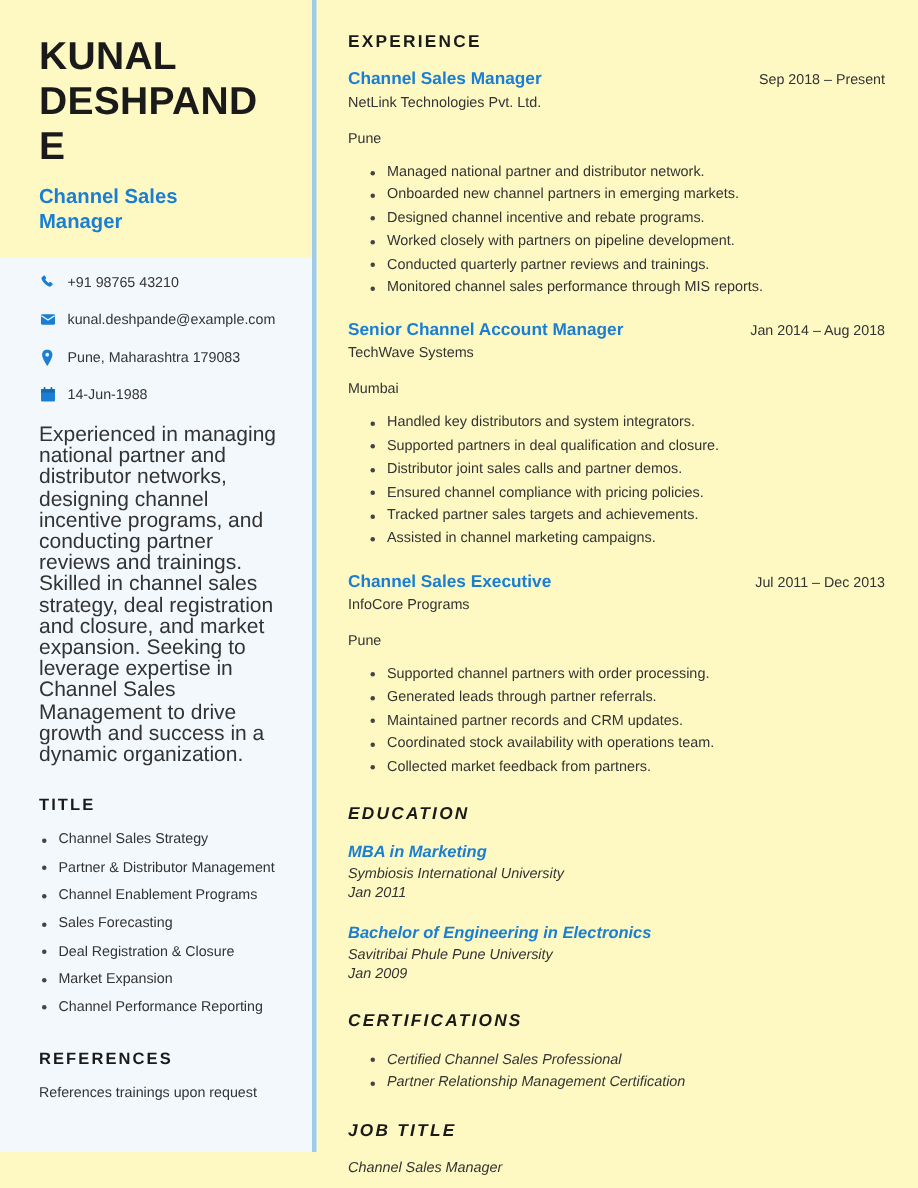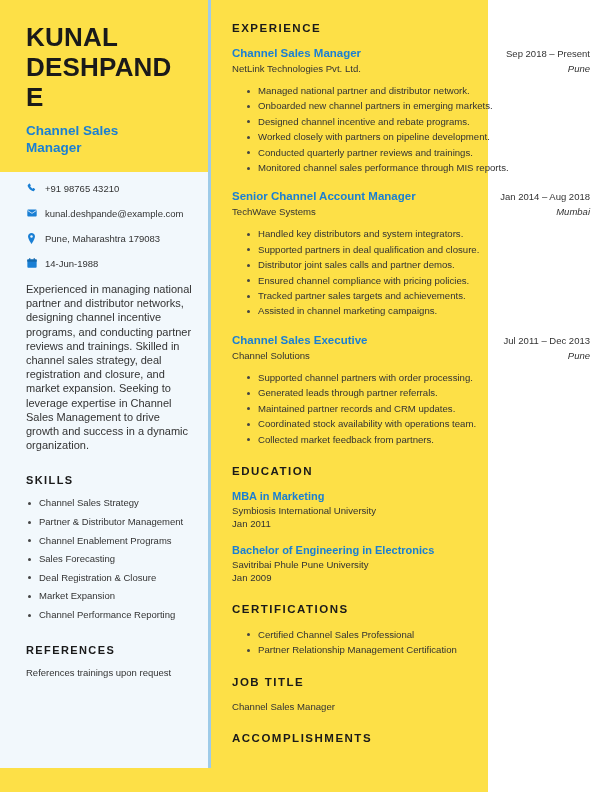--- a/index.html
+++ b/index.html
@@ -12,23 +12,23 @@
 
   body {
     font-family: "Liberation Sans", sans-serif;
     color: #333333;
     position: relative;
     overflow: hidden;
   }
 
   .page {
     position: relative;
-    width: 488px;
+    width: 612px;
     height: 792px;
-    background: #fde047;
+    background: #fef9c3;
   }
 
   
   .sidebar {
     position: absolute;
     left: 0;
     top: 0;
     width: 211px;
     height: 792px;
   }
@@ -97,21 +97,21 @@
     height: 12px;
     display: flex;
     align-items: center;
     justify-content: center;
     color: #1a7fd4;
   }
   .contact-icon svg { display: block; }
 
   .summary {
     margin-top: 12px;
-    font-size: 11px;
+    font-size: 14px;
     line-height: 14.2px;
     color: #333333;
     max-width: 170px;
     text-align: left;
   }
 
   .side-heading {
     margin-top: 22px;
     margin-bottom: 10px;
     font-size: 11px;
@@ -192,35 +192,35 @@
     white-space: nowrap;
     line-height: 15px;
   }
 
   .job-sub {
     display: flex;
     justify-content: space-between;
     align-items: baseline;
     gap: 10px;
     margin-top: 1px;
+    flex-direction: column;
   }
 
   .job-company {
     font-size: 9.6px;
     color: #333333;
     line-height: 14px;
   }
 
   .job-location {
     font-size: 9.5px;
     color: #333333;
     text-align: center;
     white-space: nowrap;
     line-height: 14px;
-    font-style: italic;
   }
 
   .bullets {
     list-style: none;
     margin-top: 7px;
     padding-left: 14px;
   }
 
   .bullet {
     position: relative;
@@ -264,21 +264,21 @@
   .cert-list {
     list-style: none;
     padding-left: 14px;
   }
 
   .plain-text {
     font-size: 9.6px;
     line-height: 14px;
     color: #333333;
   }
-  .gap-md { margin-top: 18px; }
+  .gap-md { margin-top: 18px; font-style: italic; }
 </style>
 </head>
 <body>
 
 <div class="page">
 
   <div class="sidebar">
     <div class="sidebar-tint"></div>
     <div class="sidebar-rule"></div>
 
@@ -321,21 +321,21 @@
               <rect x="3" y="0" width="1.6" height="3" rx="0.6" fill="#1569ad"></rect>
               <rect x="9.4" y="0" width="1.6" height="3" rx="0.6" fill="#1569ad"></rect>
             </svg>
           </span>
           <span>14-Jun-1988</span>
         </li>
       </ul>
 
       <div class="summary">Experienced in managing national partner and distributor networks, designing channel incentive programs, and conducting partner reviews and trainings. Skilled in channel sales strategy, deal registration and closure, and market expansion. Seeking to leverage expertise in Channel Sales Management to drive growth and success in a dynamic organization.</div>
 
-      <div class="side-heading">SKILLS</div>
+      <div class="side-heading">TITLE</div>
       <ul class="skill-list">
         <li class="skill-item">Channel Sales Strategy</li>
         <li class="skill-item">Partner &amp; Distributor Management</li>
         <li class="skill-item">Channel Enablement Programs</li>
         <li class="skill-item">Sales Forecasting</li>
         <li class="skill-item">Deal Registration &amp; Closure</li>
         <li class="skill-item">Market Expansion</li>
         <li class="skill-item">Channel Performance Reporting</li>
       </ul>
 
@@ -386,21 +386,21 @@
           <li class="bullet">Assisted in channel marketing campaigns.</li>
         </ul>
       </div>
 
       <div class="job">
         <div class="job-head">
           <div class="job-title">Channel Sales Executive</div>
           <div class="job-dates">Jul 2011 – Dec 2013</div>
         </div>
         <div class="job-sub">
-          <div class="job-company">Channel Solutions</div>
+          <div class="job-company">InfoCore Programs</div>
           <div class="job-location">Pune</div>
         </div>
         <ul class="bullets">
           <li class="bullet">Supported channel partners with order processing.</li>
           <li class="bullet">Generated leads through partner referrals.</li>
           <li class="bullet">Maintained partner records and CRM updates.</li>
           <li class="bullet">Coordinated stock availability with operations team.</li>
           <li class="bullet">Collected market feedback from partners.</li>
         </ul>
       </div>

